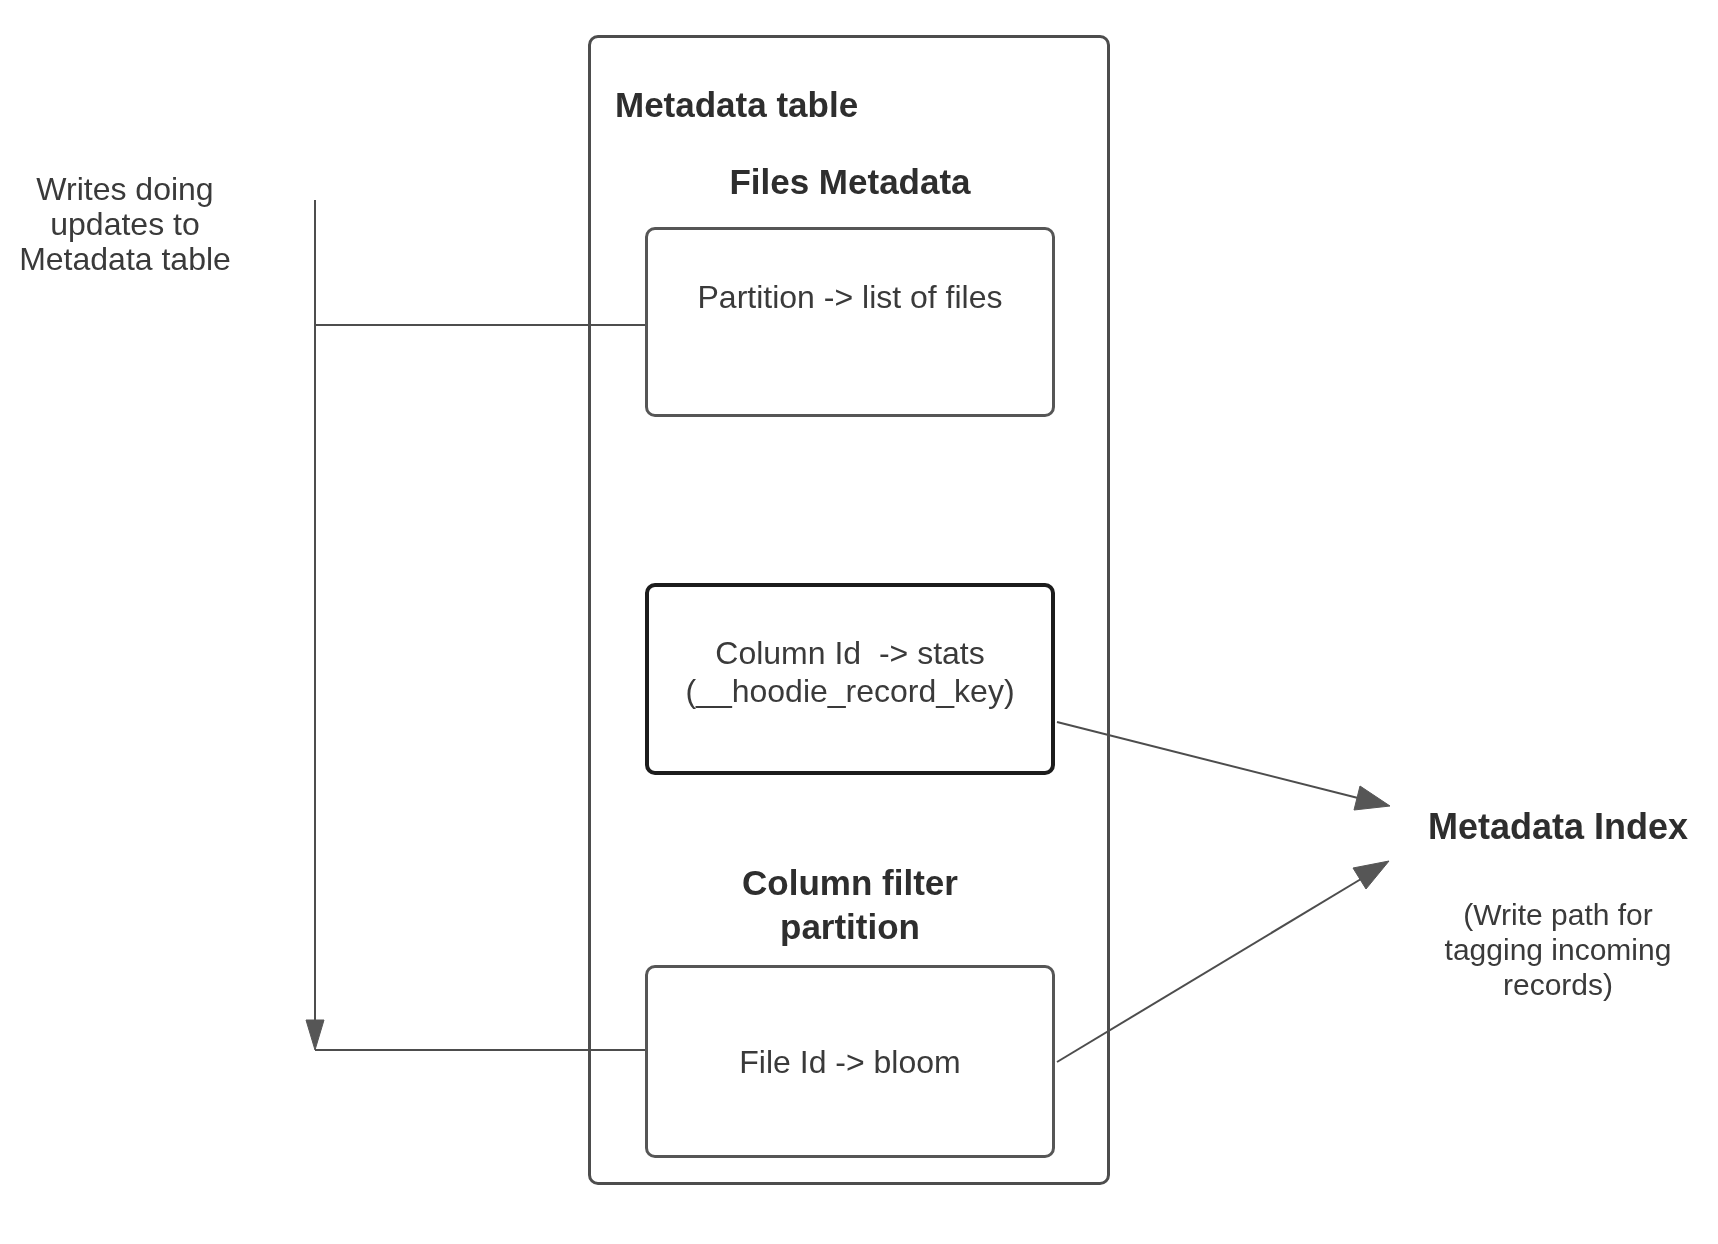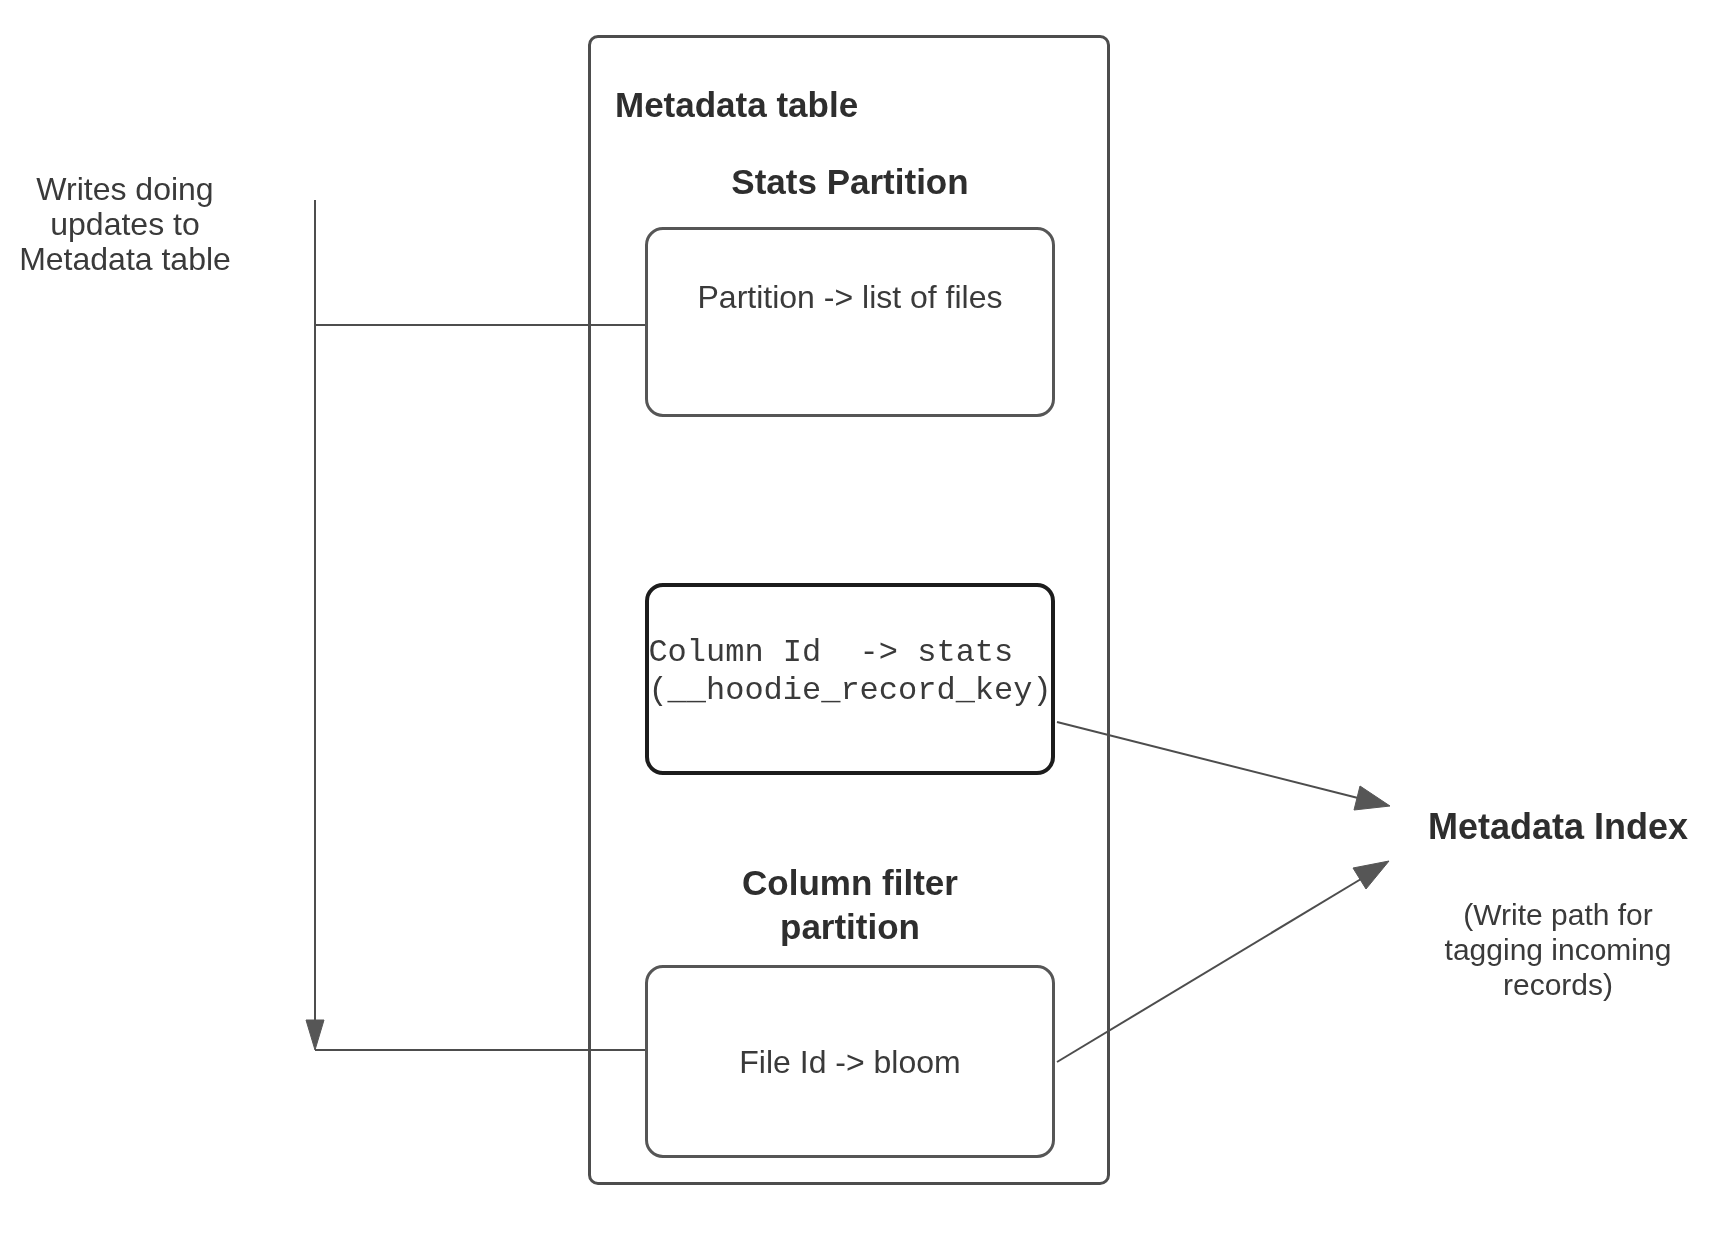--- a/index.html
+++ b/index.html
@@ -28,25 +28,26 @@
     stroke-width: 2;
   }
   .connectors polygon {
     fill: #565656;
     stroke: #565656;
   }
   .box {
     position: absolute;
     background: #ffffff;
     border: 3px solid #565656;
-    border-radius: 18px;
+    border-radius: 10px;
     box-sizing: border-box;
     display: flex;
     align-items: center;
     justify-content: center;
+    text-align: center;
   }
   .outer-box {
     left: 588px;
     top: 35px;
     width: 522px;
     height: 1150px;
     border: 3px solid #4d4d4d;
     border-radius: 10px;
     position: absolute;
     background: transparent;
@@ -82,21 +83,20 @@
     height: 190px;
     padding-bottom: 50px;
   }
   .box-stats {
     left: 645px;
     top: 583px;
     width: 410px;
     height: 192px;
     border: 4px solid #1c1c1c;
     padding-bottom: 14px;
-    font-family: Liberation Mono, monospace;
   }
   .box-bloom {
     left: 645px;
     top: 965px;
     width: 410px;
     height: 193px;
   }
   .mapping-text {
     font-size: 32px;
     line-height: 38px;
@@ -160,21 +160,21 @@
   </svg>
 
   <div class="writes-annotation">Writes doing
 updates to
 Metadata table</div>
 
   <div class="outer-box"></div>
 
   <div class="outer-title">Metadata table</div>
 
-  <div class="partition-heading heading-files">Stats Partition</div>
+  <div class="partition-heading heading-files">Files Metadata</div>
   <div class="box box-files">
     <div class="mapping-text">Partition -&gt; list of files</div>
   </div>
 
   <div class="box box-stats">
     <div class="mapping-text">Column Id  -&gt; stats
 (__hoodie_record_key)</div>
   </div>
 
   <div class="partition-heading heading-bloom">Column filter

